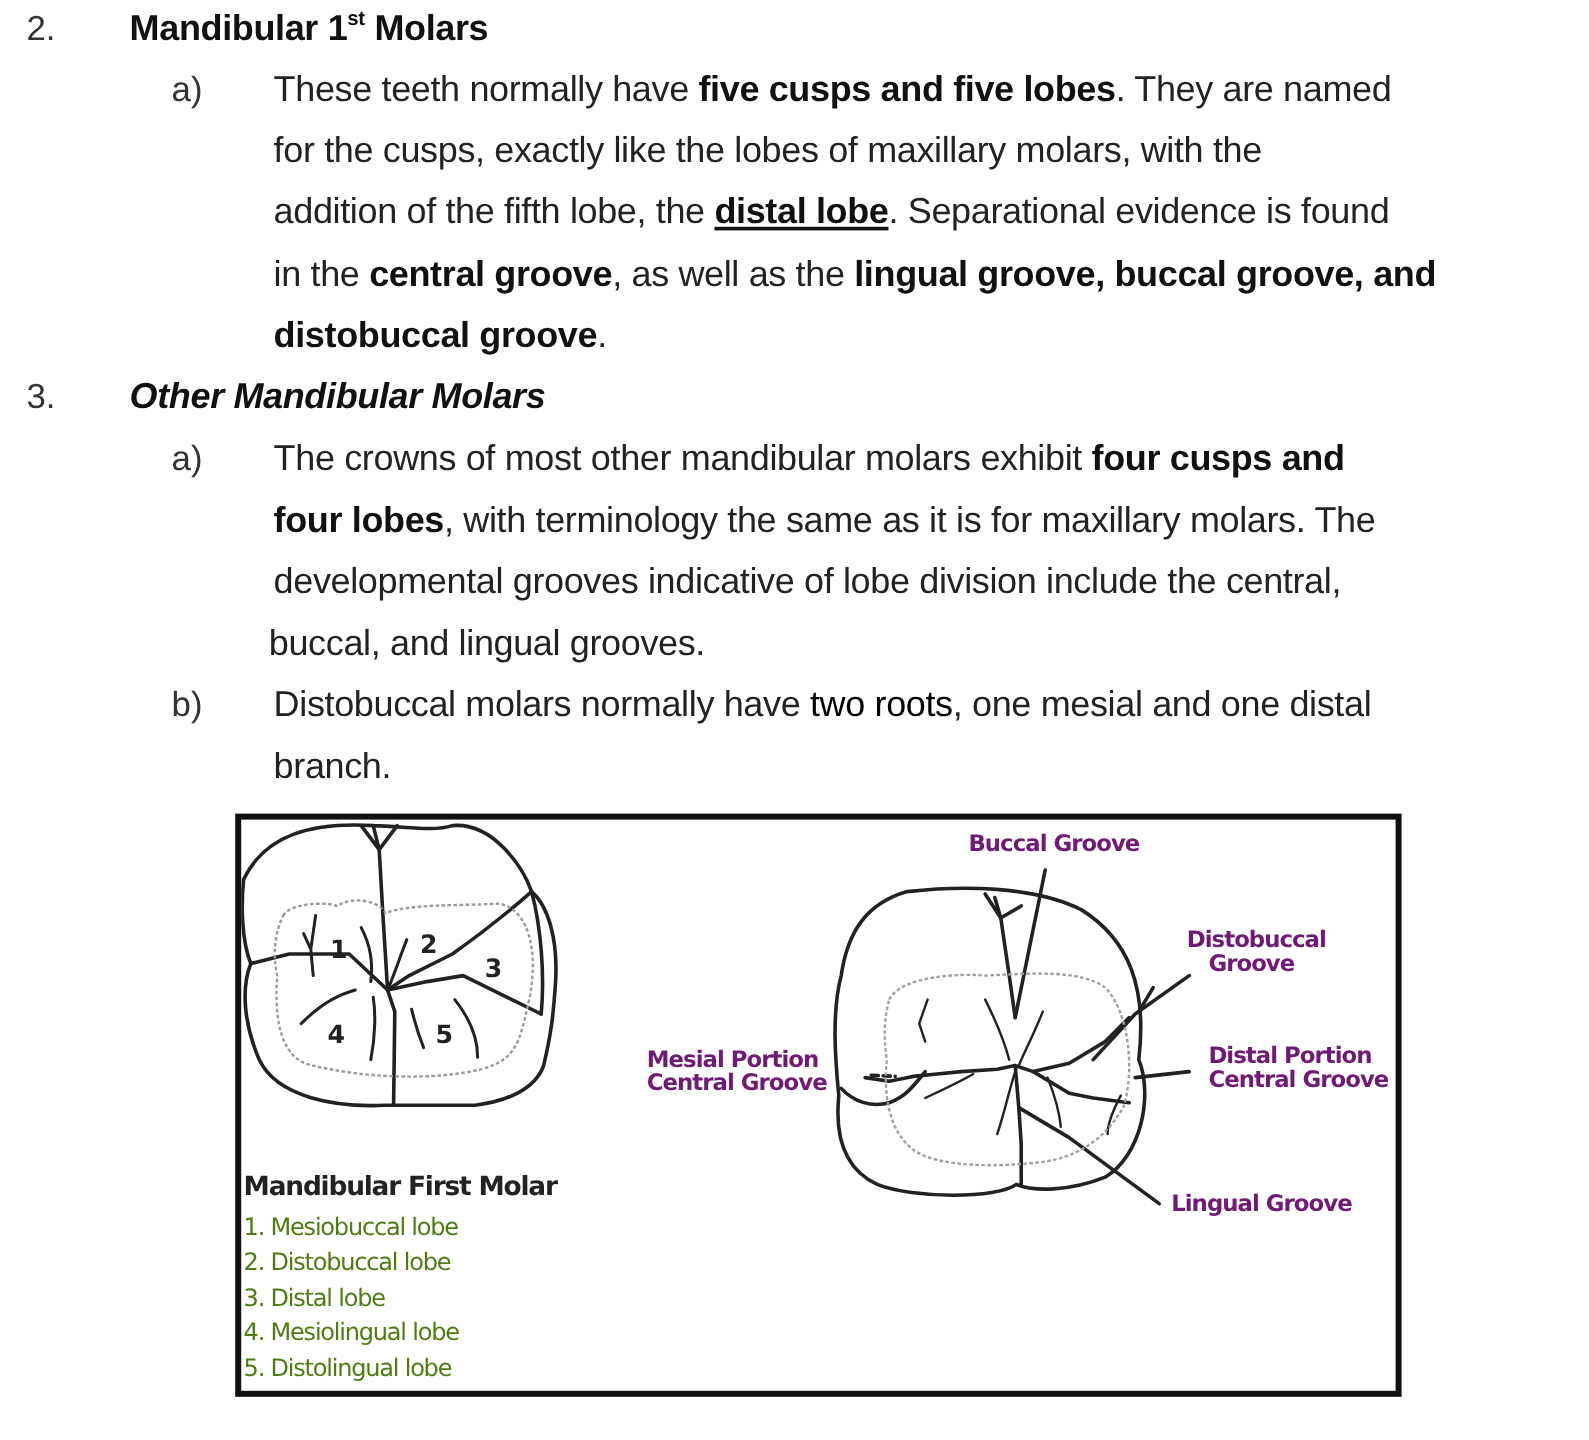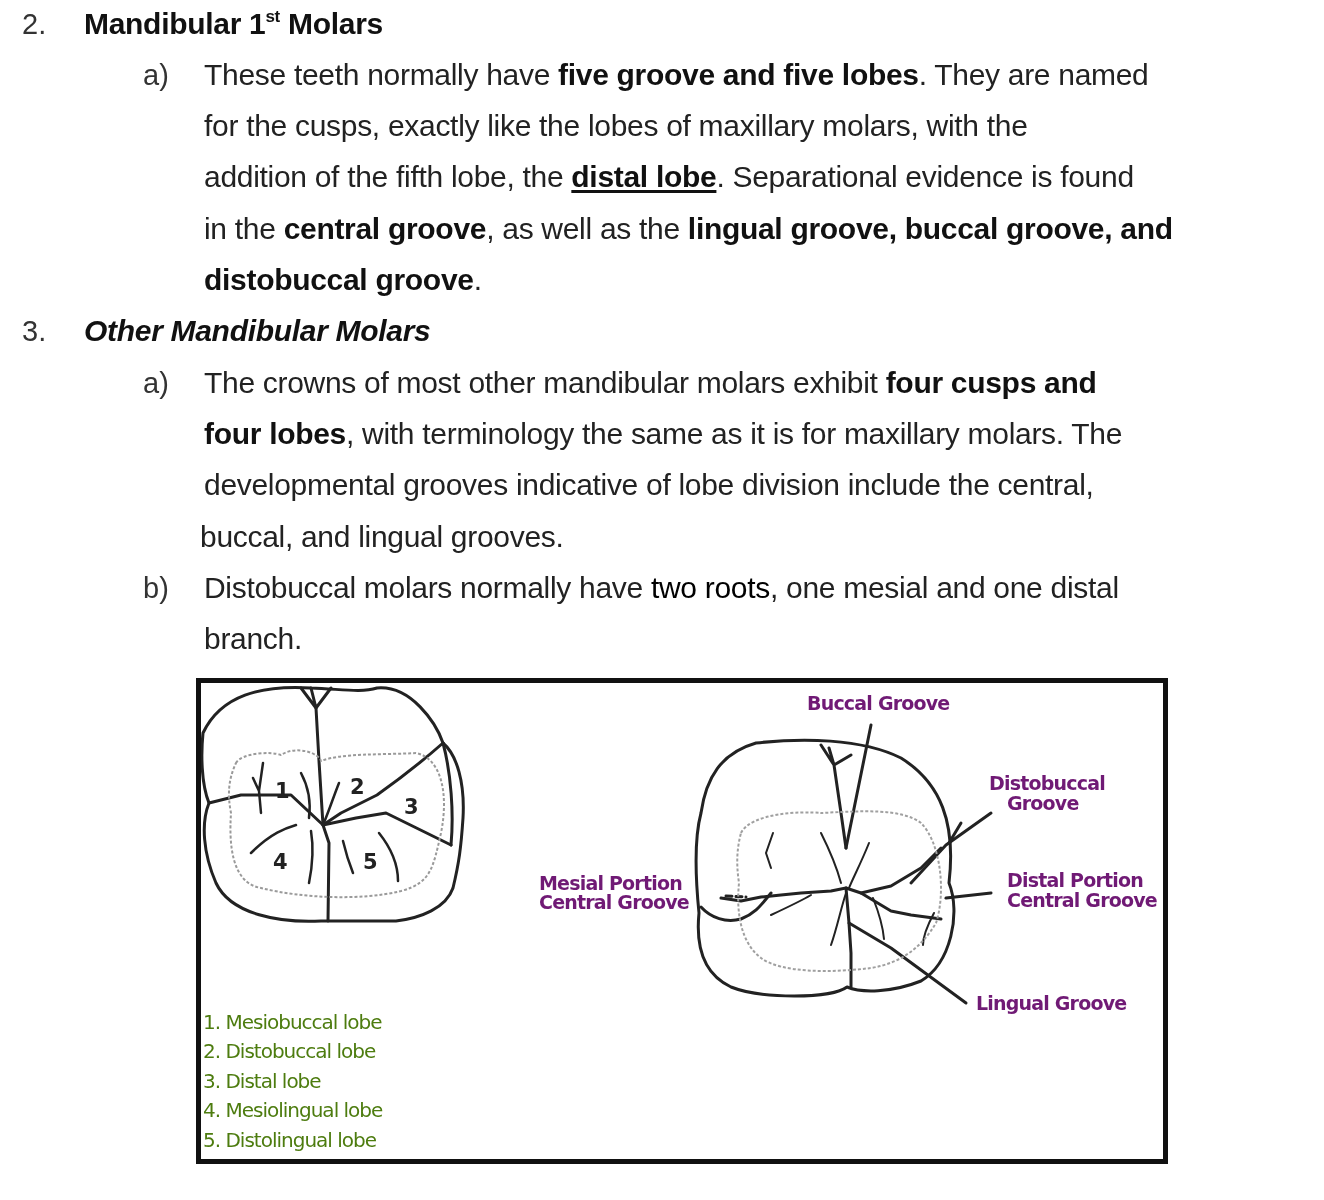--- a/index.html
+++ b/index.html
@@ -4,20 +4,21 @@
   <style>
     html, body { margin: 0; padding: 0; background: #ffffff; }
     body {
       width: 1324px; height: 1200px; position: relative; overflow: hidden;
       font-family: "Liberation Sans", "DejaVu Sans", sans-serif;
       color: #222;
     }
     .line {
       position: absolute; font-size: 30px; line-height: 40px; white-space: nowrap;
       letter-spacing: -0.3px;
+      margin-left: 24px;
     }
     .num { position: absolute; font-size: 29px; line-height: 40px; color: #333; }
     .heading { font-weight: bold; color: #111; }
     b { font-weight: bold; color: #111; }
     u { text-decoration: underline; text-underline-offset: 3px; }
     .blue { color: #000000; }
     sup { font-size: 17px; vertical-align: 12px; line-height: 0; }
 
     .figure {
       position: absolute; left: 196px; top: 678px; width: 962px; height: 476px;
@@ -30,21 +31,21 @@
     .legend-item { font-size: 20px; color: #4d7c0f; letter-spacing: -1px; line-height: 29.5px; }
     .lobe-num { position: absolute; font-family: "DejaVu Sans", sans-serif; font-weight: bold; font-size: 21px; color: #222; }
   </style>
 </head>
 <body>
 
 <div class="num" style="left:22px; top:4px;">2.</div>
 <div class="line heading" style="left:84px; top:4px;"><span>Mandibular 1</span><sup>st</sup><span> Molars</span></div>
 
 <div class="num" style="left:143px; top:55px;">a)</div>
-<div class="line" style="left:204px; top:55px;"><span>These teeth normally have </span><b>five groove and five lobes</b><span>. They are named</span></div>
+<div class="line" style="left:204px; top:55px;"><span>These teeth normally have </span><b>five cusps and five lobes</b><span>. They are named</span></div>
 <div class="line" style="left:204px; top:106px;"><span>for the cusps, exactly like the lobes of maxillary molars, with the</span></div>
 <div class="line" style="left:204px; top:157px;"><span>addition of the fifth lobe, the </span><b><u>distal lobe</u></b><span>. Separational evidence is found</span></div>
 <div class="line" style="left:204px; top:209px;"><span>in the </span><b>central groove</b><span>, as well as the </span><b>lingual groove, buccal groove, and</b></div>
 <div class="line" style="left:204px; top:260px;"><b>distobuccal groove</b><span>.</span></div>
 
 <div class="num" style="left:22px; top:311px;">3.</div>
 <div class="line heading" style="left:84px; top:311px;font-style:italic;">Other Mandibular Molars</div>
 
 <div class="num" style="left:143px; top:363px;">a)</div>
 <div class="line" style="left:204px; top:363px;"><span>The crowns of most other mandibular molars exhibit </span><b>four cusps and</b></div>
@@ -120,20 +121,21 @@
       <path d="M540,150 C550,130 600,128 620,130 C660,128 700,125 720,140 C740,160 745,210 735,240 C720,265 700,280 670,285 C630,290 580,290 560,275 C540,260 535,230 538,200 C535,180 536,165 540,150 Z"></path>
     </g>
   </svg>
 
   <div class="lobe-num" style="left:74px; top:96px;">1</div>
   <div class="lobe-num" style="left:149px; top:92px;">2</div>
   <div class="lobe-num" style="left:203px; top:112px;">3</div>
   <div class="lobe-num" style="left:72px; top:167px;">4</div>
   <div class="lobe-num" style="left:162px; top:167px;">5</div>
 
+  <div class="fig-text caption" style="left:2px; top:294px;">Mandibular First Molar</div>
   <div class="fig-text legend-item" style="left:2px; top:325px;">1. Mesiobuccal lobe</div>
   <div class="fig-text legend-item" style="left:2px; top:354px;">2. Distobuccal lobe</div>
   <div class="fig-text legend-item" style="left:2px; top:384px;">3. Distal lobe</div>
   <div class="fig-text legend-item" style="left:2px; top:413px;">4. Mesiolingual lobe</div>
   <div class="fig-text legend-item" style="left:2px; top:443px;">5. Distolingual lobe</div>
 
   <div class="fig-text lbl" style="left:606px; top:10px;">Buccal Groove</div>
   <div class="fig-text lbl" style="left:788px; top:90px;">Distobuccal</div>
   <div class="fig-text lbl" style="left:806px; top:110px;">Groove</div>
   <div class="fig-text lbl" style="left:338px; top:190px;">Mesial Portion</div>

